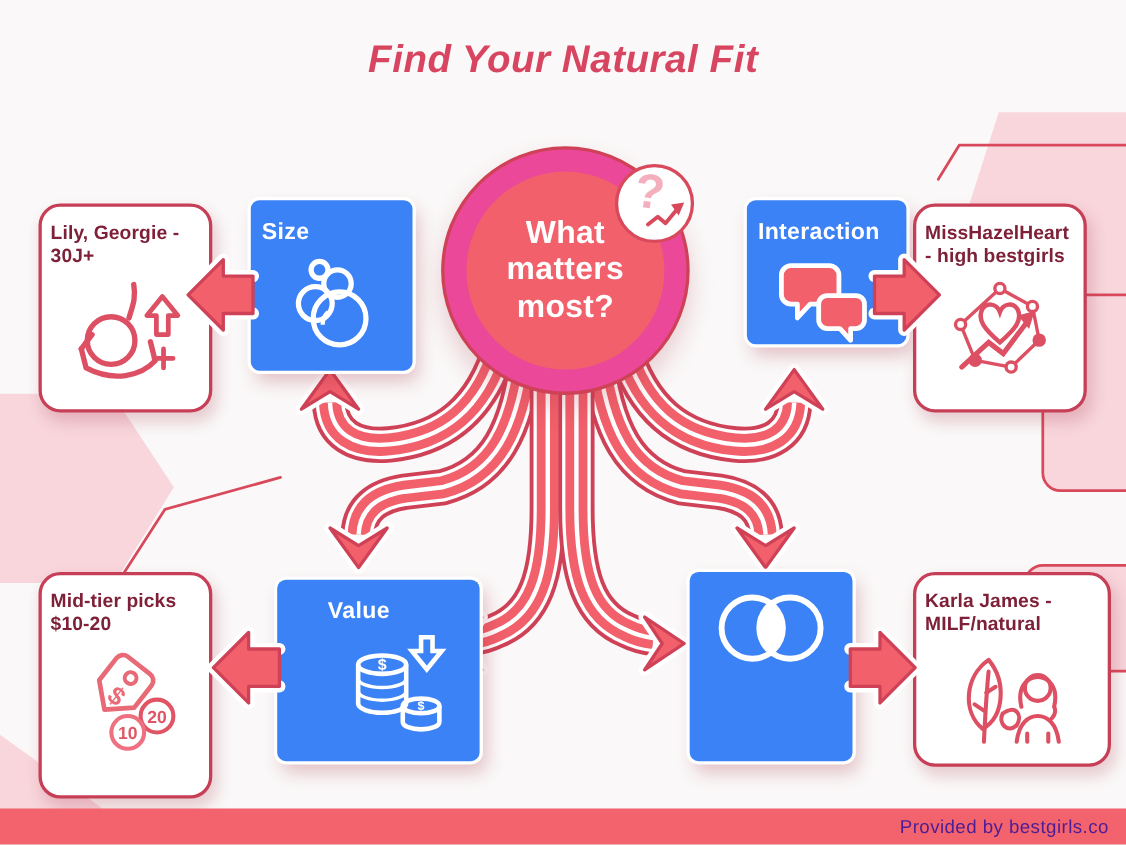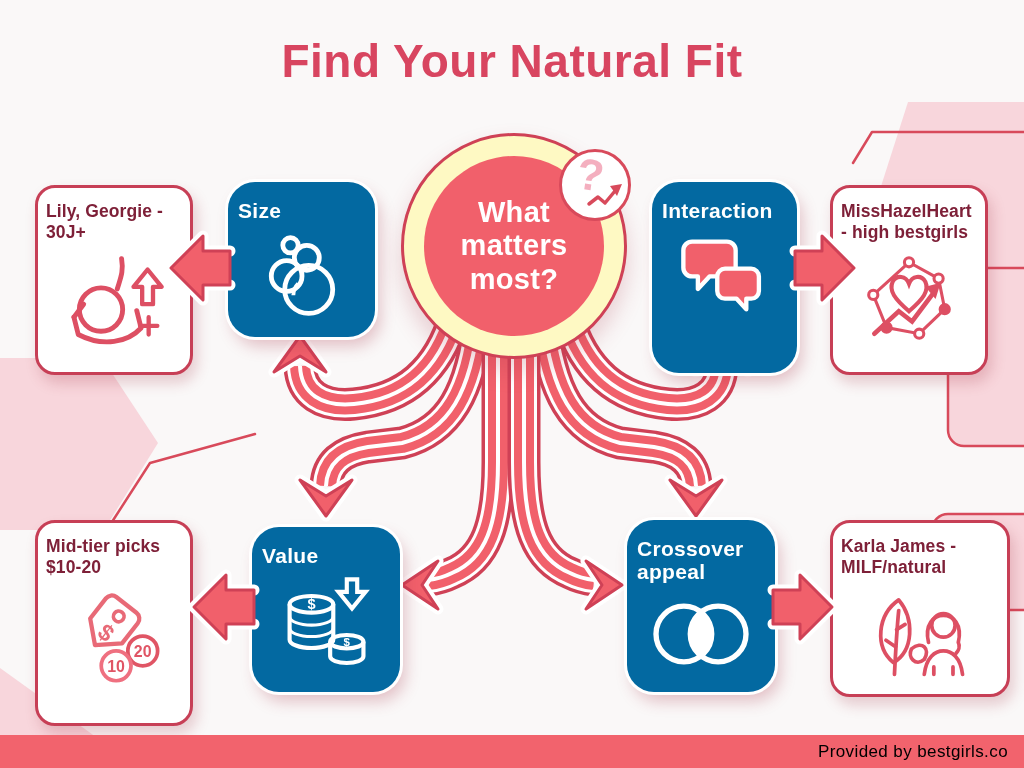--- a/index.html
+++ b/index.html
@@ -16,57 +16,57 @@
   .ahh{fill:none;stroke:#ffffff;stroke-width:11;stroke-linejoin:round;stroke-linecap:round}
   .ah{fill:#f1606b;stroke:#cf4156;stroke-width:3;stroke-linejoin:round}
 
   
   .pink{fill:#f8d6dc}
   .decline{fill:none;stroke:#d84a5b;stroke-width:2.5;stroke-linejoin:round;stroke-linecap:round}
   .pinkbox{fill:#f8d6dc;stroke:#d84a5b;stroke-width:2.5}
 
   
   .box{position:absolute;z-index:2;text-align:left;font-weight:bold;}
-  .factor{background:#0369a1;border-radius:27px;color:#fff;
+  .factor{background:#3b82f6;border-radius:8px;color:#fff;
           box-shadow:0 0 0 3px #fff,5px 9px 16px rgba(160,40,60,.28);}
   .factor .lbl{font-size:21px;letter-spacing:.3px;padding:17px 10px 0;line-height:1.1;}
   .rec{background:#fff;border:3.5px solid #c73f56;border-radius:20px;color:#7e2038;
        box-shadow:4px 8px 14px rgba(160,40,60,.22);box-sizing:border-box;}
   .rec .lbl{font-size:17.5px;padding:13px 8px 0;line-height:1.22;letter-spacing:.1px;}
   .icn{display:block;margin:6px auto 0;}
 
   .b-size {left:228px;top:182px;width:147px;height:155px;}
-  .b-inter{left:652px;top:182px;width:145px;height:191px;}
-  .b-value{left:252px;top:527px;width:148px;height:165px;}
+  .b-inter{left:679px;top:182px;width:145px;height:131px;}
+  .b-value{left:252px;top:527px;width:148px;height:165px;padding-left:36px;}
   .b-cross{left:627px;top:520px;width:148px;height:172px;}
   .b-lily {left:35px; top:185px;width:158px;height:190px;}
   .b-hazel{left:830px;top:185px;width:158px;height:190px;}
   .b-mid  {left:35px; top:520px;width:158px;height:206px;}
   .b-karla{left:830px;top:520px;width:180px;height:177px;}
 
   
   .circle-outer{position:absolute;left:401px;top:133px;width:220px;height:220px;z-index:4;
-    border-radius:50%;background:#fef9c3;border:3px solid #cf4156;
+    border-radius:50%;background:#ec4899;border:3px solid #cf4156;
     box-shadow:0 12px 22px rgba(170,50,70,.22);
     display:flex;align-items:center;justify-content:center;}
   .circle-inner{width:180px;height:180px;border-radius:50%;background:#f1606b;
     display:flex;align-items:center;justify-content:center;}
   .circle-text{color:#fff;font-weight:bold;font-size:29px;line-height:1.15;text-align:center;
     width:140px;letter-spacing:.3px;}
   .badge{position:absolute;left:155px;top:13px;width:66px;height:66px;border-radius:50%;
     background:#fff;border:3px solid #d84a5b;}
   .badge .q{position:absolute;left:15px;top:-2px;font-size:44px;font-weight:bold;
     color:#f4afbf;transform:rotate(8deg);}
   .badge svg{position:absolute;right:3px;bottom:7px;}
 
   .title{position:absolute;left:0;right:0;top:34px;z-index:5;text-align:center;
-    font-size:46px;font-weight:bold;color:#d84560;letter-spacing:.5px;}
+    font-size:35px;font-weight:bold;color:#d84560;letter-spacing:.5px;font-style:italic;}
 
   .footer{position:absolute;left:0;top:735px;width:1024px;height:33px;background:#f2636d;
-    z-index:6;color:#000000;font-size:17px;line-height:33px;text-align:right;
+    z-index:6;color:#4c1d95;font-size:17px;line-height:33px;text-align:right;
     padding-right:16px;box-sizing:border-box;letter-spacing:.4px;}
 </style>
 </head>
 <body>
 
 <div class="canvas">
 
   <svg class="layer z0" width="1024" height="768">
     <polygon class="pink" points="908,102 1024,102 1024,308 842,308"></polygon>
     <rect class="pinkbox" x="948" y="268" width="110" height="178" rx="16"></rect>
@@ -174,21 +174,20 @@
         <ellipse cx="70" cy="66" rx="16" ry="6.5"></ellipse>
         <path d="M54,66 v14 a16,6.5 0 0 0 32,0 v-14"></path>
         <path d="M80,6 v12 h8 l-13,16 -13,-16 h8 v-12 z"></path>
       </g>
       <text x="36" y="35" text-anchor="middle" font-size="14" font-weight="bold" fill="#fff">$</text>
       <text x="70" y="70" text-anchor="middle" font-size="11" font-weight="bold" fill="#fff">$</text>
     </svg>
   </div>
 
   <div class="box factor b-cross">
-    <div class="lbl">Crossover appeal</div>
     <svg class="icn" width="112" height="90" viewBox="0 0 100 84">
       <path d="M50,22 A26,26 0 0 1 50,63 A26,26 0 0 1 50,22 Z" fill="#fff"></path>
       <circle cx="34" cy="42" r="26" fill="none" stroke="#fff" stroke-width="5"></circle>
       <circle cx="66" cy="42" r="26" fill="none" stroke="#fff" stroke-width="5"></circle>
     </svg>
   </div>
 
   <div class="box rec b-lily">
     <div class="lbl">Lily, Georgie - 30J+</div>
     <svg class="icn" width="110" height="104" viewBox="0 0 100 96">

